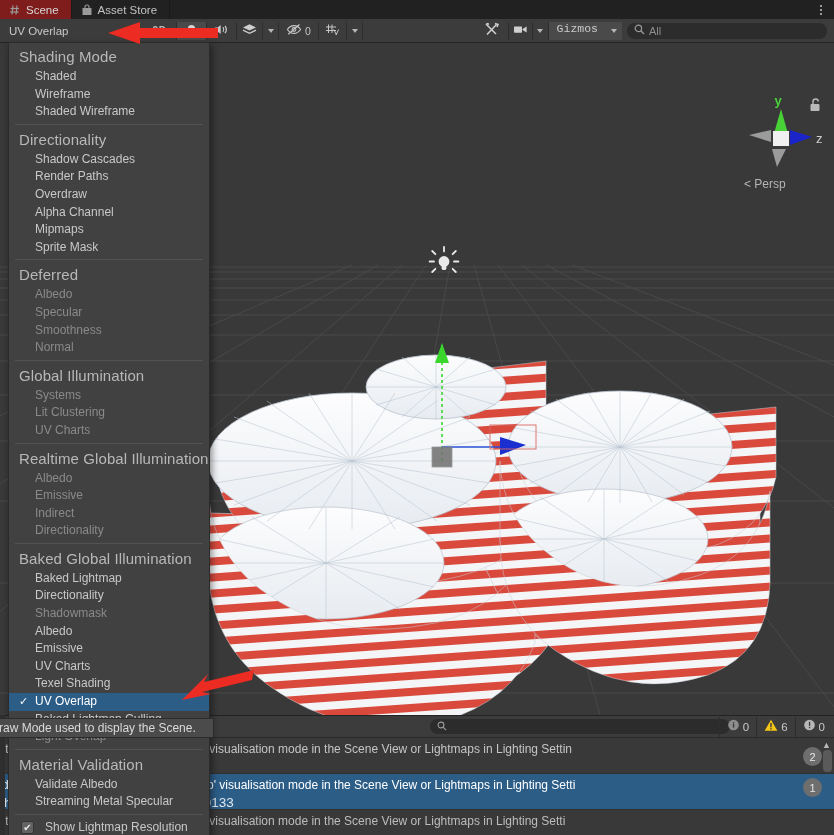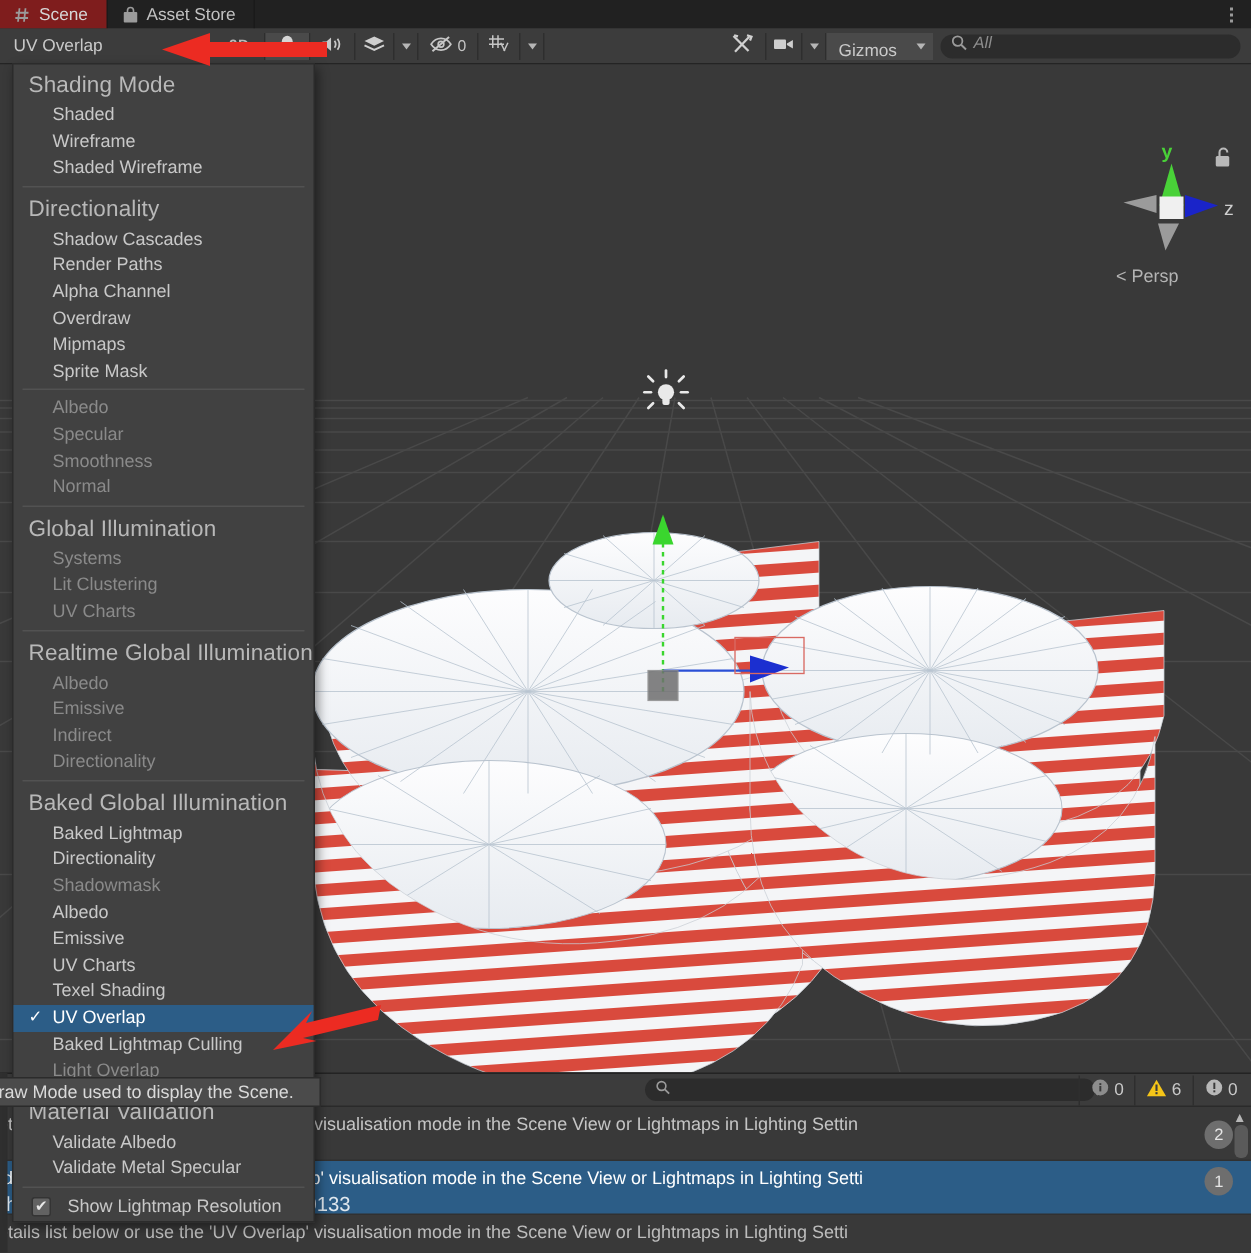--- a/index.html
+++ b/index.html
@@ -54,25 +54,25 @@
   .tb-2d { width: 34px; justify-content: center; color: #b9b9b9; font-weight: bold; font-size: 10px; letter-spacing: .5px;}
   .tb-light { width: 30px; background: #4a4a4a; }
   .tb-audio { width: 30px; }
   .tb-fx { width: 26px; }
   .tb-arrow { width: 16px; }
   .tb-vis { width: 40px; }
   .tb-grid2 { width: 28px; }
   .tb-spacer { flex: 1; }
   .tb-tools { width: 32px; }
   .tb-cam { width: 24px; }
-  .tb-gizmos { padding: 0 8px; background: #4a4a4a; color: #c9c9c9; font-size: 11.5px; height: 18px; display:flex; align-items:flex-end;}
+  .tb-gizmos { padding: 0 8px; background: #4a4a4a; color: #c9c9c9; font-size: 11.5px; height: 18px; display:flex; align-items:flex-start;font-family:Liberation Mono, monospace;}
   .search-box {
     width: 200px; height: 16px; background: #2c2c2c; border-radius: 8px;
-    display: flex; align-items: flex-start; gap: 4px; padding: 0 7px;
-    color: #8d8d8d; font-size: 11px; margin-right: 7px; font-style: italic;
+    display: flex; align-items: center; gap: 4px; padding: 0 7px;
+    color: #8d8d8d; font-size: 11px; margin-right: 7px;
   }
   .caret-sm {
     border-left: 3.5px solid transparent; border-right: 3.5px solid transparent;
     border-top: 4px solid #b6b6b6;
   }
 
   
   .sceneview {
     position: absolute; left: 0; top: 43px; width: 834px; height: 672px;
     background: #393939; overflow: hidden;
@@ -534,26 +534,27 @@
 
     <div class="mi-head">Shading Mode</div>
     <div class="mi">Shaded</div>
     <div class="mi">Wireframe</div>
     <div class="mi">Shaded Wireframe</div>
     <div class="mi-sep"></div>
 
     <div class="mi-head">Directionality</div>
     <div class="mi">Shadow Cascades</div>
     <div class="mi">Render Paths</div>
+    <div class="mi">Overdraw</div>
     <div class="mi">Alpha Channel</div>
-    <div class="mi">Overdraw</div>
     <div class="mi">Mipmaps</div>
     <div class="mi">Sprite Mask</div>
     <div class="mi-sep"></div>
 
+    <div class="mi-head">Deferred</div>
     <div class="mi dim">Albedo</div>
     <div class="mi dim">Specular</div>
     <div class="mi dim">Smoothness</div>
     <div class="mi dim">Normal</div>
     <div class="mi-sep"></div>
 
     <div class="mi-head">Global Illumination</div>
     <div class="mi dim">Systems</div>
     <div class="mi dim">Lit Clustering</div>
     <div class="mi dim">UV Charts</div>
@@ -577,21 +578,21 @@
     <div class="mi sel">
       <span class="chk">✓</span>
       <span>UV Overlap</span>
     </div>
     <div class="mi">Baked Lightmap Culling</div>
     <div class="mi dim">Light Overlap</div>
     <div class="mi-sep"></div>
 
     <div class="mi-head">Material Validation</div>
     <div class="mi">Validate Albedo</div>
-    <div class="mi">Validate Metal Specular</div>
+    <div class="mi">Streaming Metal Specular</div>
     <div class="mi-sep"></div>
 
     <div class="mi-check">
       <span class="cbox">✔</span>
       <span>Show Lightmap Resolution</span>
     </div>
   </div>
 
   <div class="tooltip">
     <span>raw Mode used to display the Scene.</span>

